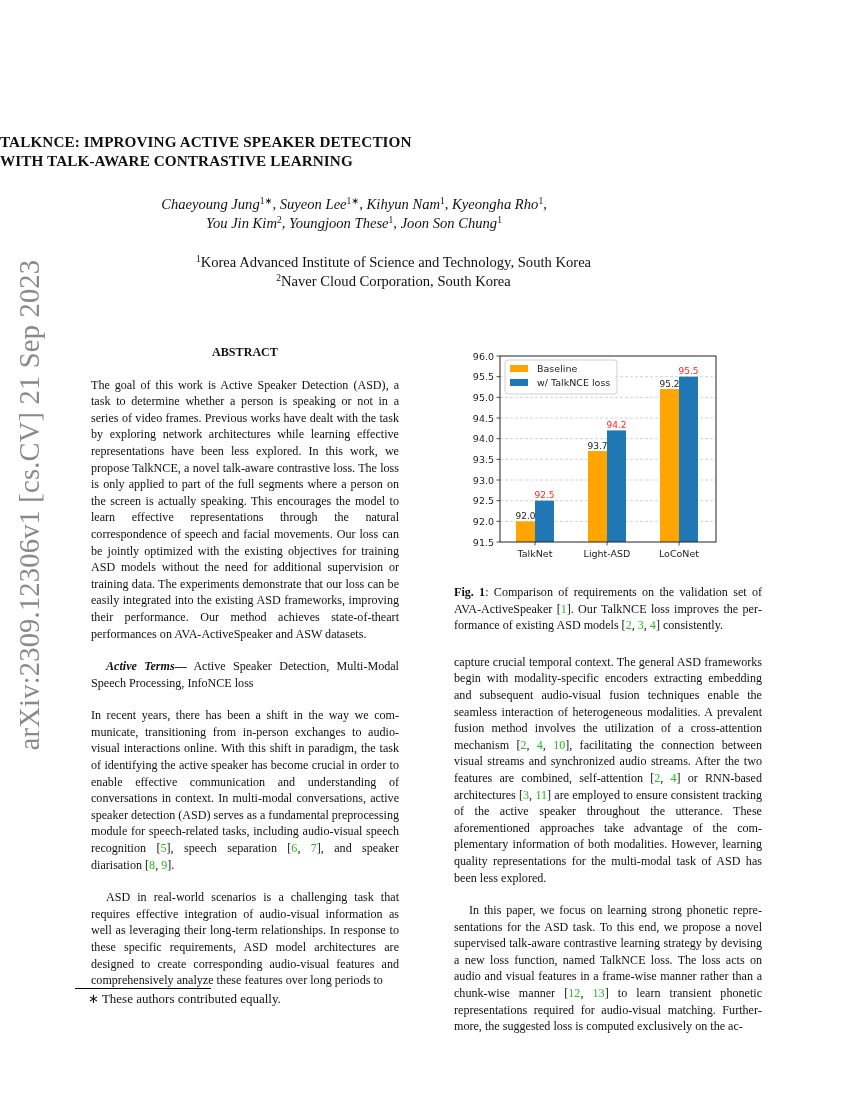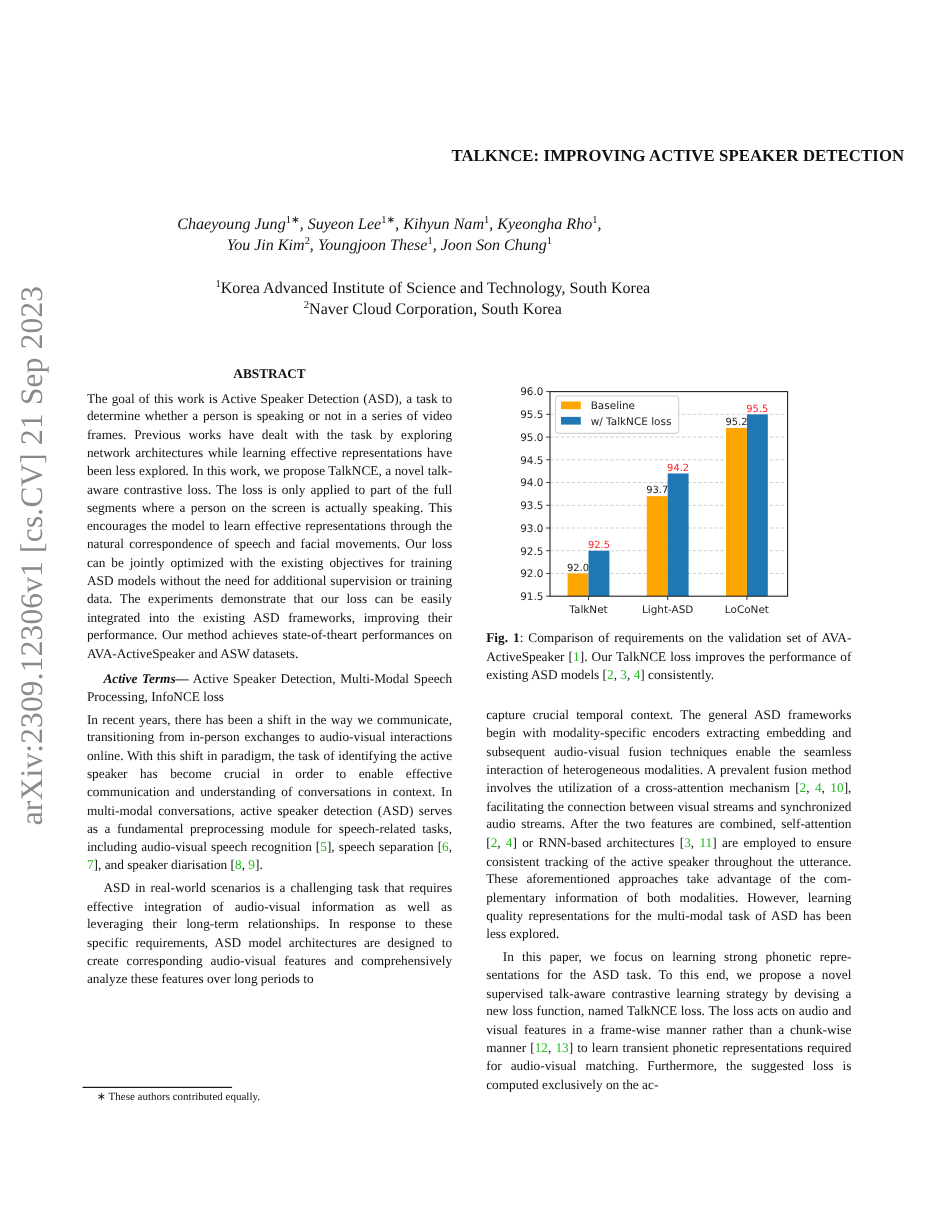--- a/index.html
+++ b/index.html
@@ -1,45 +1,46 @@
 <!DOCTYPE html>
 <html><head>
 <meta charset="utf-8">
 <style>
   html, body { margin: 0; padding: 0; background: #ffffff; }
   body { width: 850px; height: 1100px; position: relative; overflow: hidden; font-family: "Liberation Serif", serif; color: #111; }
   .abs { position: absolute; }
-  .title { left: 0; width: 822px; top: 132px; text-align: right; font-weight: bold; font-size: 15.2px; line-height: 19px; letter-spacing: 0.1px; }
+  .title { left: 0; width: 822px; top: 132px; text-align: left; font-weight: bold; font-size: 15.2px; line-height: 19px; letter-spacing: 0.1px; }
   .authors { left: 0; width: 708px; top: 195px; text-align: center; font-style: italic; font-size: 14.6px; line-height: 19px; }
   .affil { left: 0; width: 787px; top: 253px; text-align: center; font-size: 14.6px; line-height: 19px; }
   sup { font-size: 9.5px; vertical-align: 5px; line-height: 0; font-style: normal; }
   .authors sup { font-style: normal; }
   .arxiv { left: 10px; top: 290px; width: 40px; height: 430px; }
   .arxiv span { position: absolute; left: 50%; top: 50%; transform: translate(-50%, -50%) rotate(-90deg); white-space: nowrap; color: #8a8a8a; font-size: 28.5px; font-family: "Liberation Serif", serif; letter-spacing: 0.2px; }
   .col { font-size: 12.1px; line-height: 16.6px; text-align: justify; }
-  .col p { margin: 4px; hyphens: manual; }
+  .col p { margin: 16px; hyphens: manual; }
   .left { left: 75px; width: 340px; }
   .right { left: 438px; width: 340px; }
   .heading { text-align: center; font-weight: bold; font-size: 12.1px; }
   .indent { text-indent: 15px; }
   .cite { color: #22bb22; }
   .footline { left: 75px; top: 988px; width: 136px; height: 1px; background: #000; }
-  .footnote { left: 88px; top: 991px; font-size: 10px; }
+  .footnote { left: 88px; top: 991px; font-size: 13px; }
   .caption { font-size: 12.1px; line-height: 16.6px; text-align: justify; }
   svg text { font-family: "DejaVu Sans", sans-serif; }
 </style>
 </head>
 <body>
 
 <div class="abs arxiv">
   <span>arXiv:2309.12306v1  [cs.CV]  21 Sep 2023</span>
 </div>
 
 <div class="abs title">
   <div>TALKNCE: IMPROVING ACTIVE SPEAKER DETECTION</div>
+  <div>WITH TALK-AWARE CONTRASTIVE LEARNING</div>
 </div>
 
 <div class="abs authors">
   <div>
     <span>Chaeyoung Jung</span><sup>1∗</sup>, <span>Suyeon Lee</span><sup>1∗</sup>, <span>Kihyun Nam</span><sup>1</sup>, <span>Kyeongha Rho</span><sup>1</sup>,
   </div>
   <div>
     <span>You Jin Kim</span><sup>2</sup>, <span>Youngjoon These</span><sup>1</sup>, <span>Joon Son Chung</span><sup>1</sup>
   </div>
 </div>

